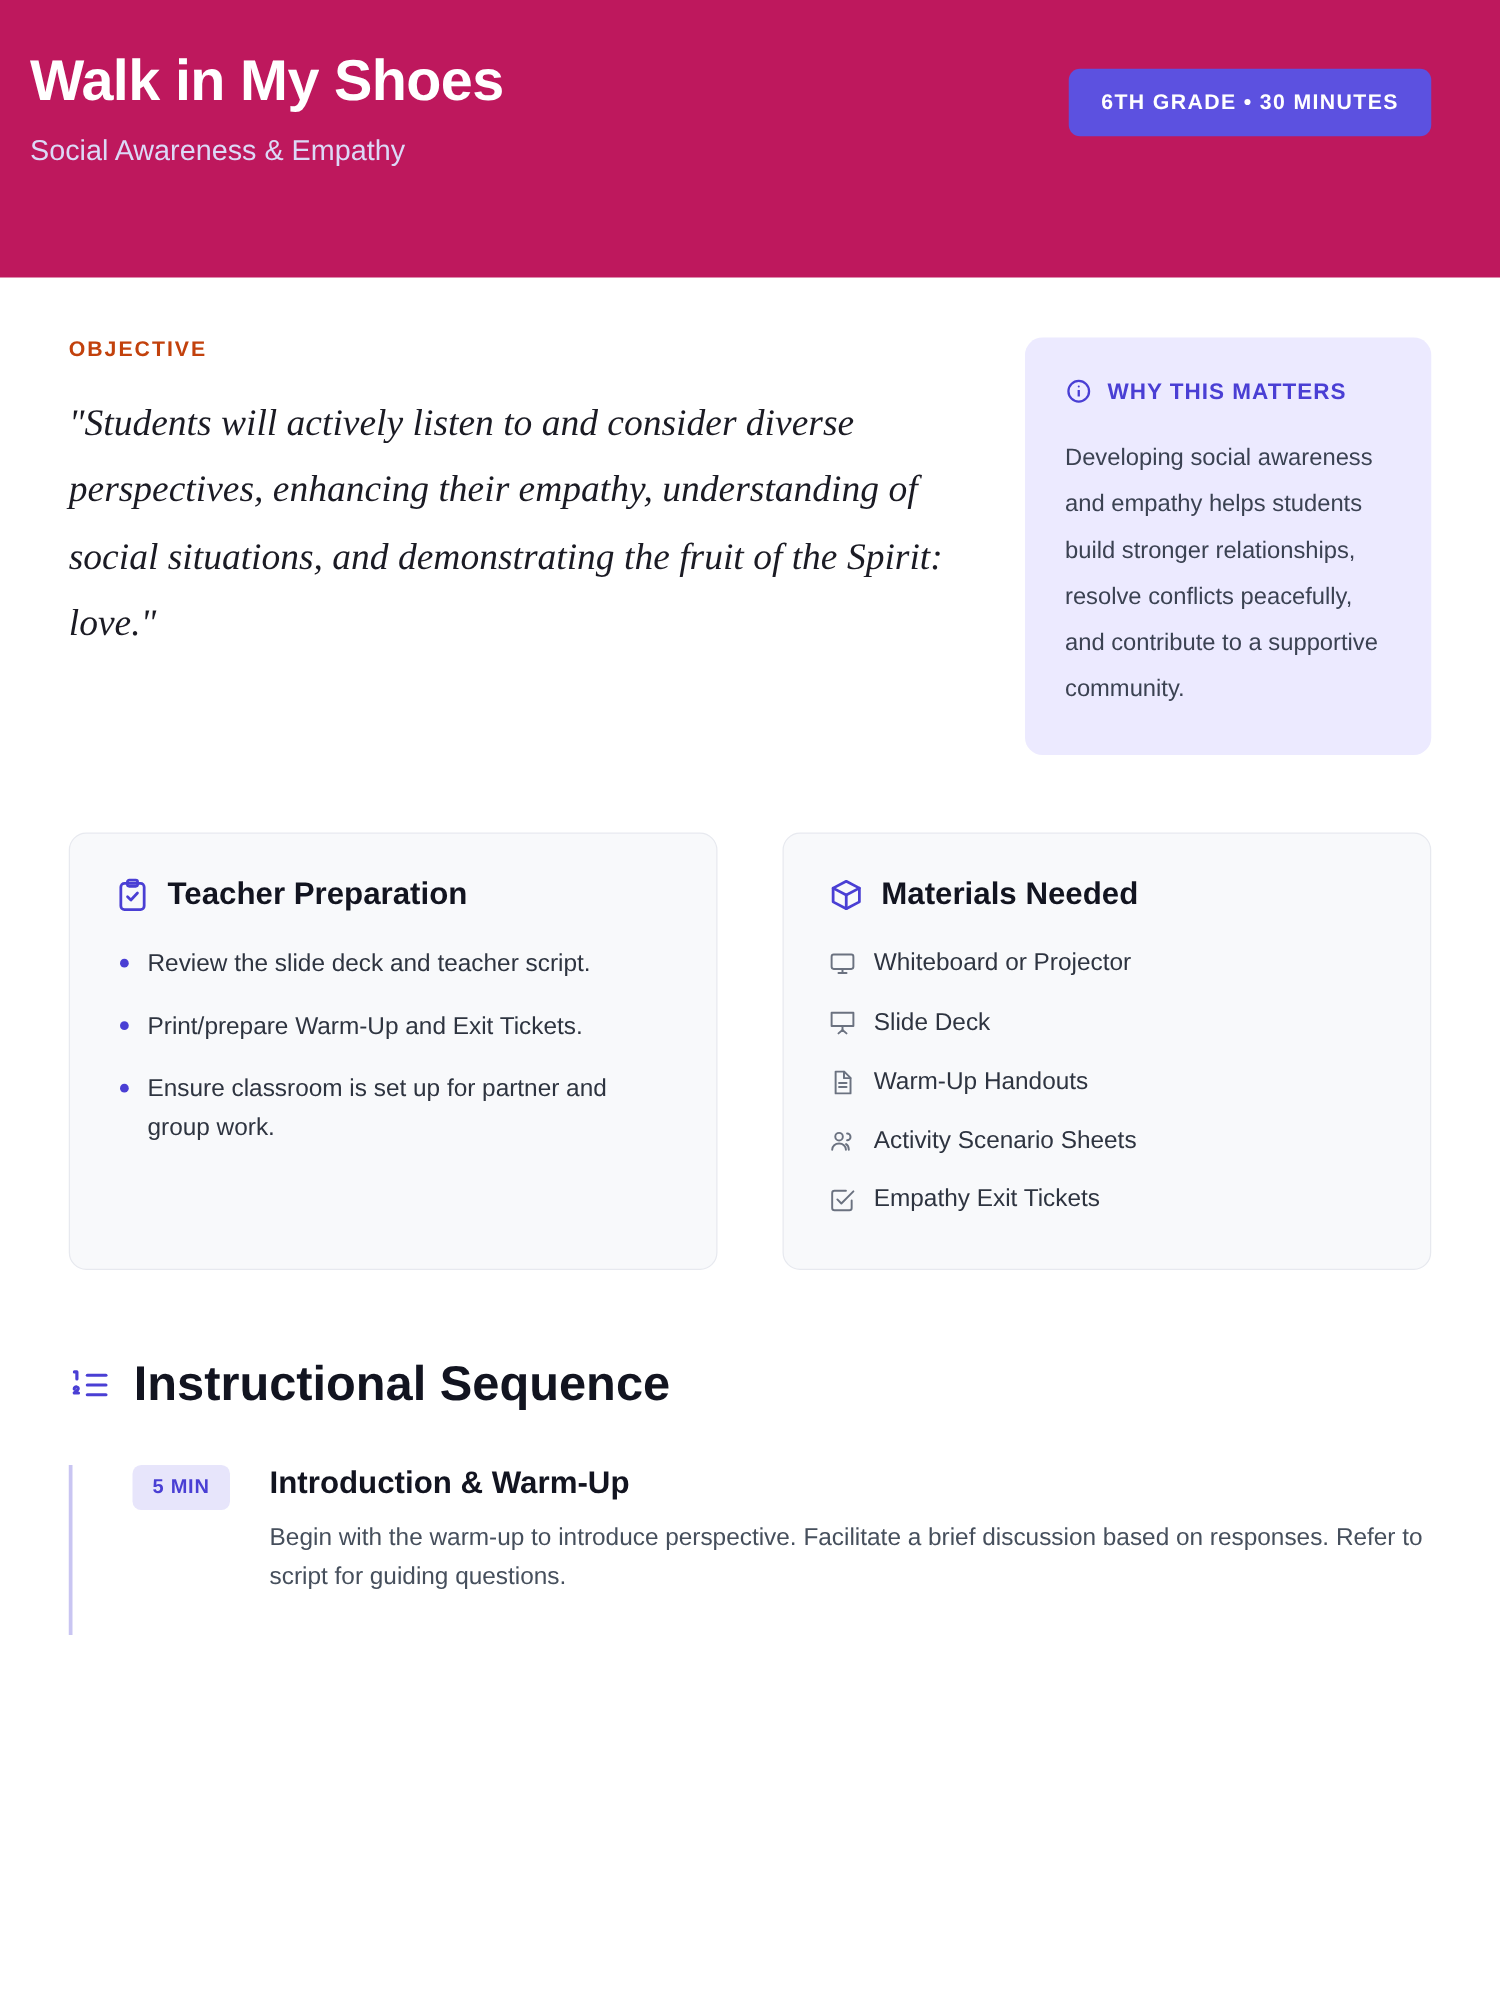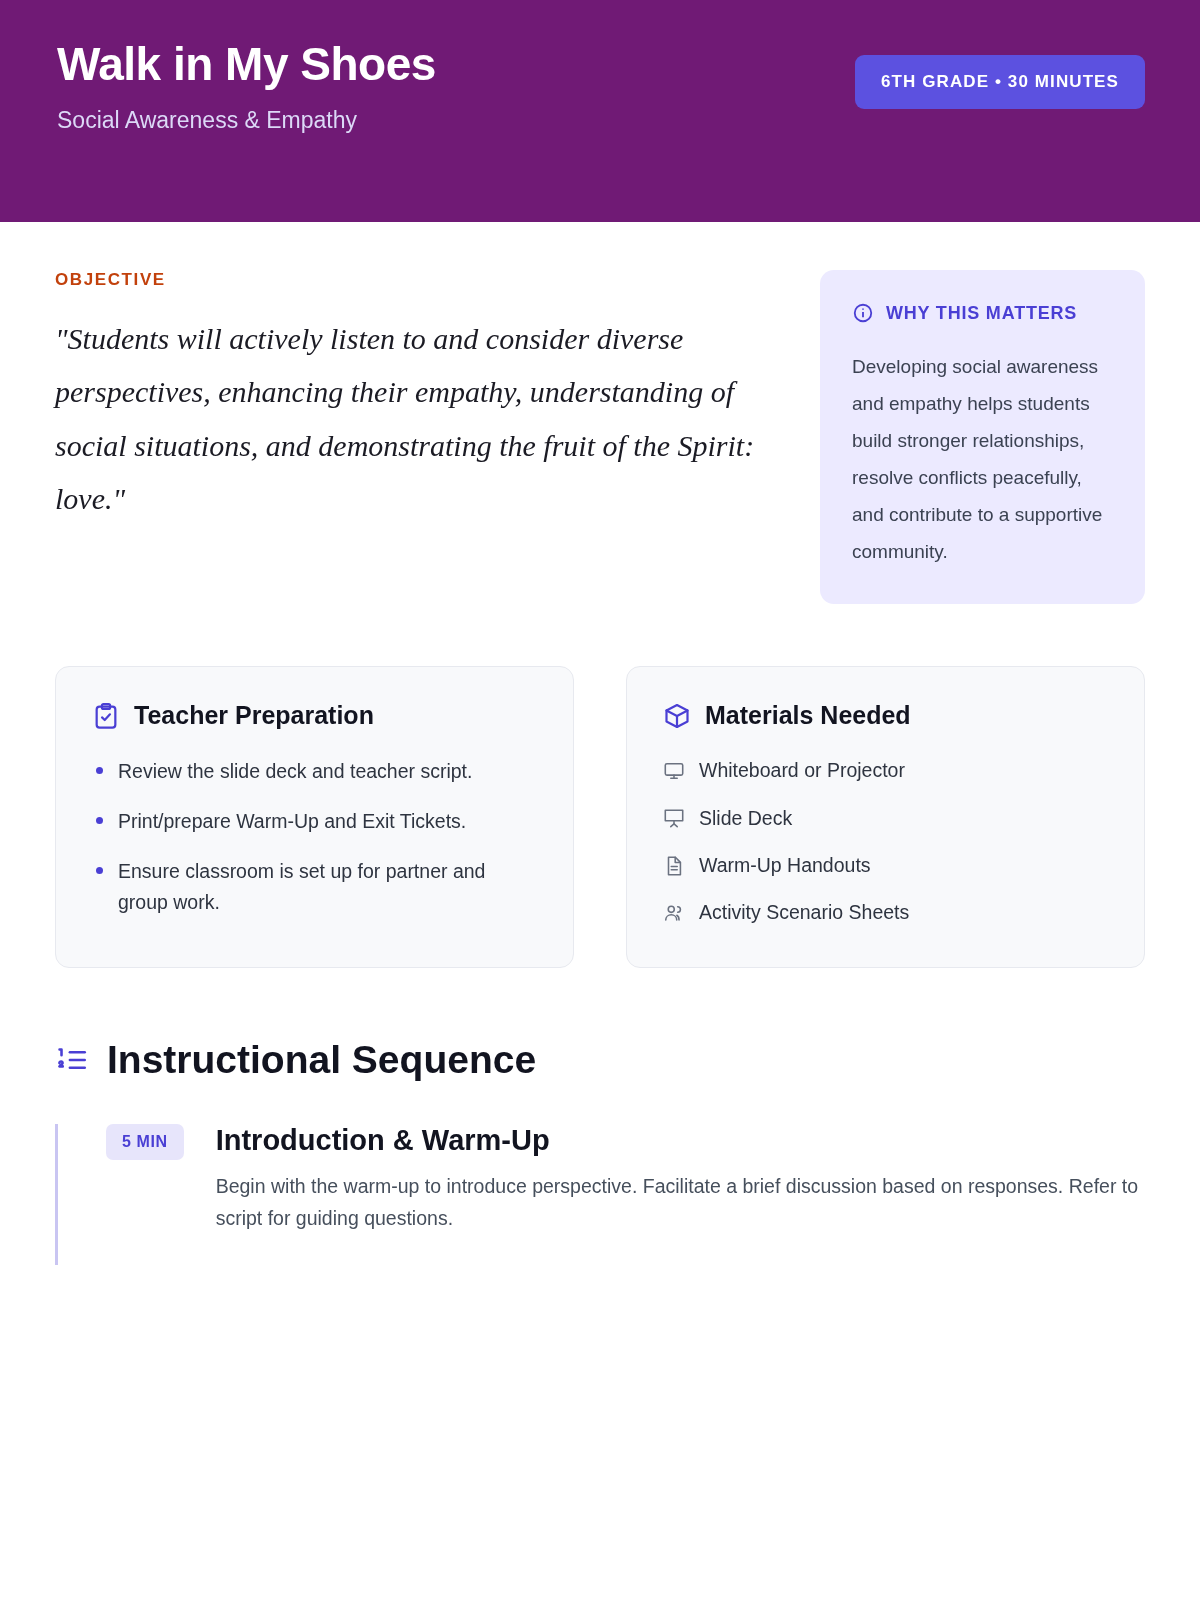--- a/index.html
+++ b/index.html
@@ -12,22 +12,22 @@
   }
   .page {
     position: relative;
     width: 1200px;
     height: 1600px;
     background: #ffffff;
   }
 
   
   .header {
-    background: #701a75;
-    padding: 38px 55px 40px 57px;
+    background: #be185d;
+    padding: 38px 55px 40px 24px;
     height: 222px;
     position: relative;
   }
   .header-title {
     color: #ffffff;
     font-size: 46px;
     font-weight: bold;
     letter-spacing: -0.5px;
     line-height: 1.15;
   }
@@ -194,21 +194,21 @@
     color: #4a3fd4;
     font-size: 16px;
     font-weight: bold;
     letter-spacing: 0.6px;
     padding: 9px 16px;
     border-radius: 7px;
     align-self: flex-start;
   }
   .step-body { flex: 1 1 auto; min-width: 0; }
   .step-title {
-    font-size: 29px;
+    font-size: 25px;
     font-weight: bold;
     color: #121420;
     margin-bottom: 14px;
   }
   .step-desc {
     font-size: 19.5px;
     line-height: 1.62;
     color: #464f5c;
   }
   svg { display: block; }
@@ -314,20 +314,29 @@
             <span class="mat-icon">
               <svg width="22" height="22" viewBox="0 0 24 24" fill="none" stroke="#6b7280" stroke-width="1.7" stroke-linecap="round" stroke-linejoin="round">
                 <circle cx="9" cy="8" r="3.3"></circle>
                 <path d="M3 19.5c0-3.3 2.7-5.5 6-5.5s6 2.2 6 5.5"></path>
                 <path d="M16 11.2a3 3 0 0 0 0-6"></path>
                 <path d="M17.5 19.5c0-2.6-1-4.2-2.4-5"></path>
               </svg>
             </span>
             <span>Activity Scenario Sheets</span>
           </li>
+          <li>
+            <span class="mat-icon">
+              <svg width="22" height="22" viewBox="0 0 24 24" fill="none" stroke="#6b7280" stroke-width="1.7" stroke-linecap="round" stroke-linejoin="round">
+                <path d="M20 12.5v6.5a2 2 0 0 1-2 2H5a2 2 0 0 1-2-2V6a2 2 0 0 1 2-2h10"></path>
+                <polyline points="7.5,11.5 11,15 21.5,4.5"></polyline>
+              </svg>
+            </span>
+            <span>Empathy Exit Tickets</span>
+          </li>
         </ul>
       </div>
     </div>
 
     <div class="seq-head">
       <span>
         <svg width="34" height="34" viewBox="0 0 24 24" fill="none" stroke="#4a3fd4" stroke-width="1.8" stroke-linecap="round" stroke-linejoin="round">
           <line x1="10.5" y1="6.5" x2="21" y2="6.5"></line>
           <line x1="10.5" y1="12" x2="21" y2="12"></line>
           <line x1="10.5" y1="17.5" x2="21" y2="17.5"></line>

